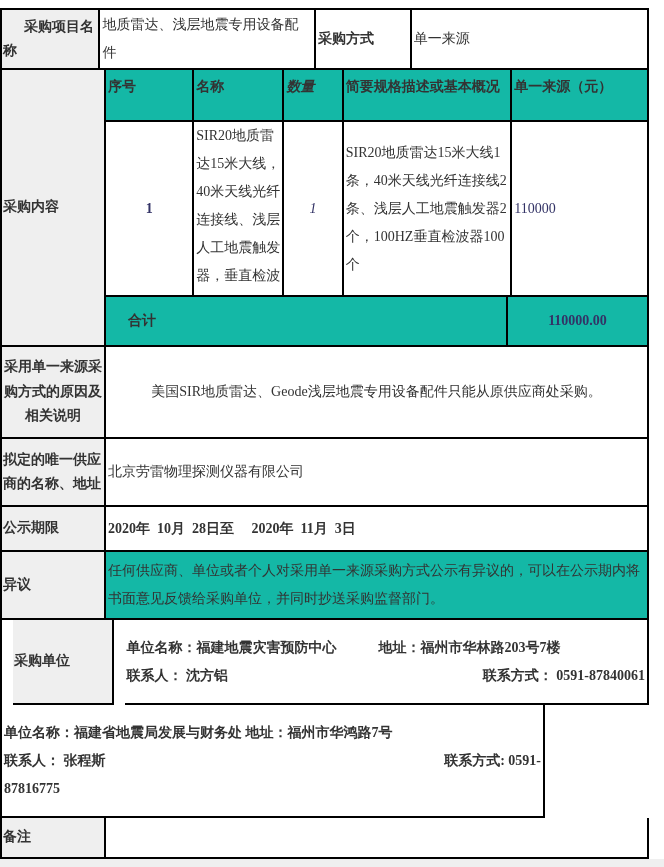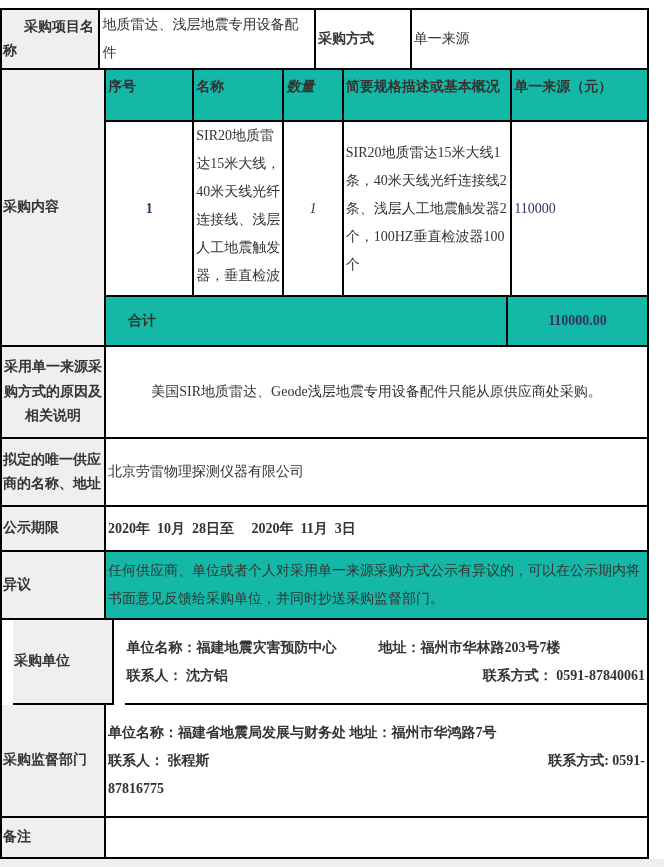--- a/index.html
+++ b/index.html
@@ -148,23 +148,20 @@
         <span>地址：福州市华林路203号7楼</span>
       </div>
       <div class="contact-line">
         <span>联系人： 沈方铝</span>
         <span>联系方式： 0591-87840061</span>
       </div>
     </div>
   </div>
 
   <div class="row">
-    <div class="cell label-cell h-r8">
-      <div>采购监督部门</div>
-    </div>
     <div class="cell c-content h-r8 bold">
       <div>单位名称：福建省地震局发展与财务处 地址：福州市华鸿路7号</div>
       <div class="contact-line">
         <span>联系人： 张程斯</span>
         <span>联系方式: 0591-</span>
       </div>
       <div>87816775</div>
     </div>
   </div>
 

